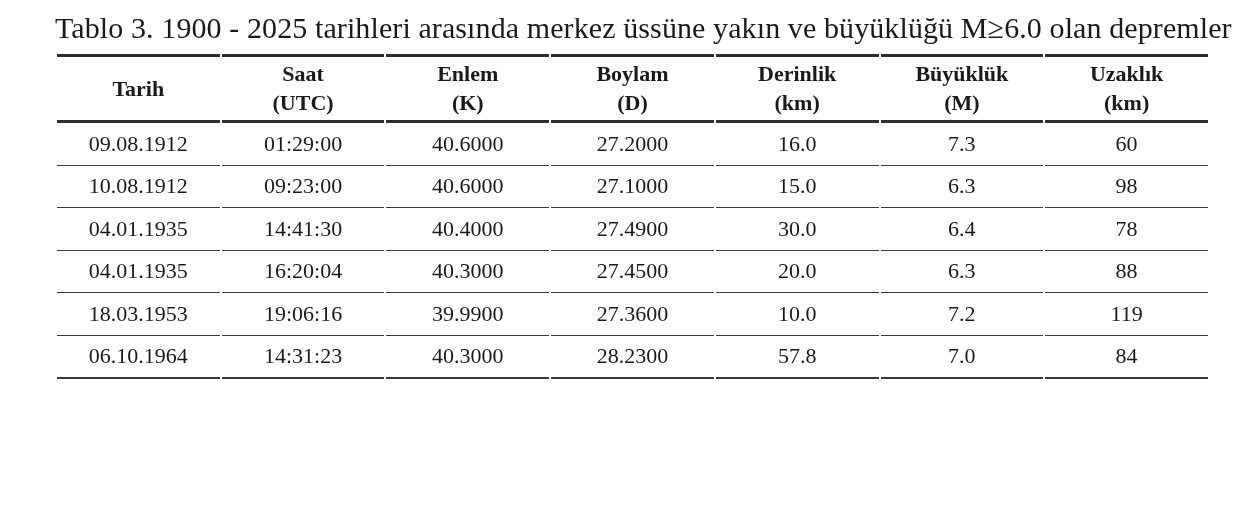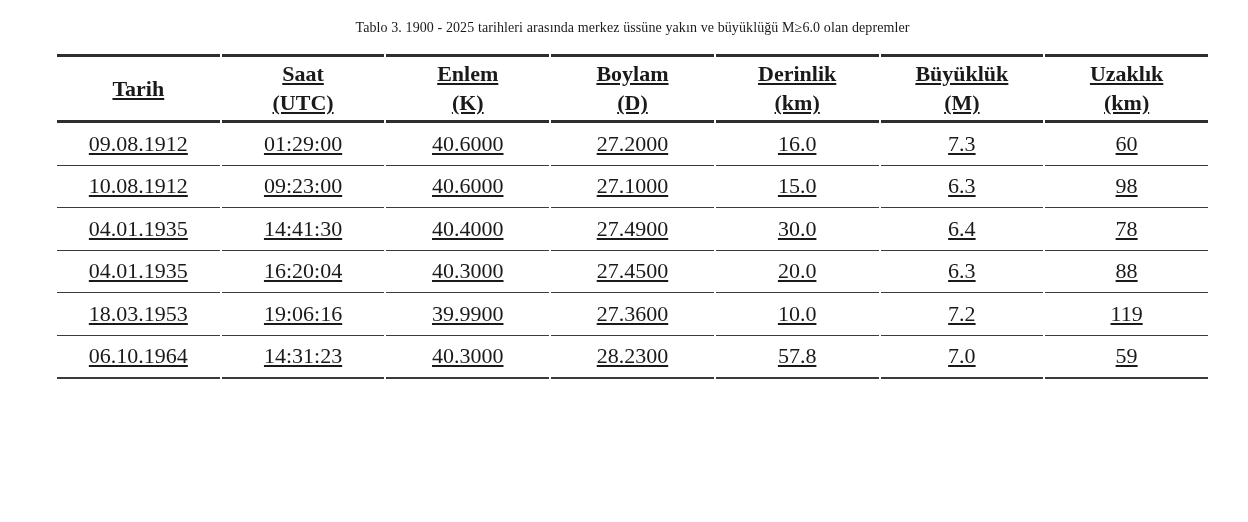--- a/index.html
+++ b/index.html
@@ -16,32 +16,31 @@
   }
   .doc {
     position: relative;
     width: 1248px;
     height: 522px;
   }
   .table-title {
     width: 1155px;
     margin: 13px 0 0 55px;
     text-align: center;
-    font-size: 14px;
+    font-size: 30px;
     line-height: 30px;
     letter-spacing: 0.1px;
     white-space: nowrap;
   }
   table.data-table {
     margin: 11px 0 0 55px;
     width: 1155px;
     table-layout: fixed;
     border-collapse: separate;
     border-spacing: 2px 0;
-    text-decoration: underline;
   }
   table.data-table th {
     border-top: 3px solid #2e2e2e;
     border-bottom: 3px solid #2e2e2e;
     font-weight: bold;
     font-size: 22px;
     line-height: 29px;
     padding: 2px 0 3px 0;
     text-align: center;
     vertical-align: middle;
@@ -149,18 +148,18 @@
           <td>7.2</td>
           <td>119</td>
         </tr>
         <tr>
           <td>06.10.1964</td>
           <td>14:31:23</td>
           <td>40.3000</td>
           <td>28.2300</td>
           <td>57.8</td>
           <td>7.0</td>
-          <td>59</td>
+          <td>84</td>
         </tr>
       </tbody>
   </table>
 
 </div>
 
 </body></html>

